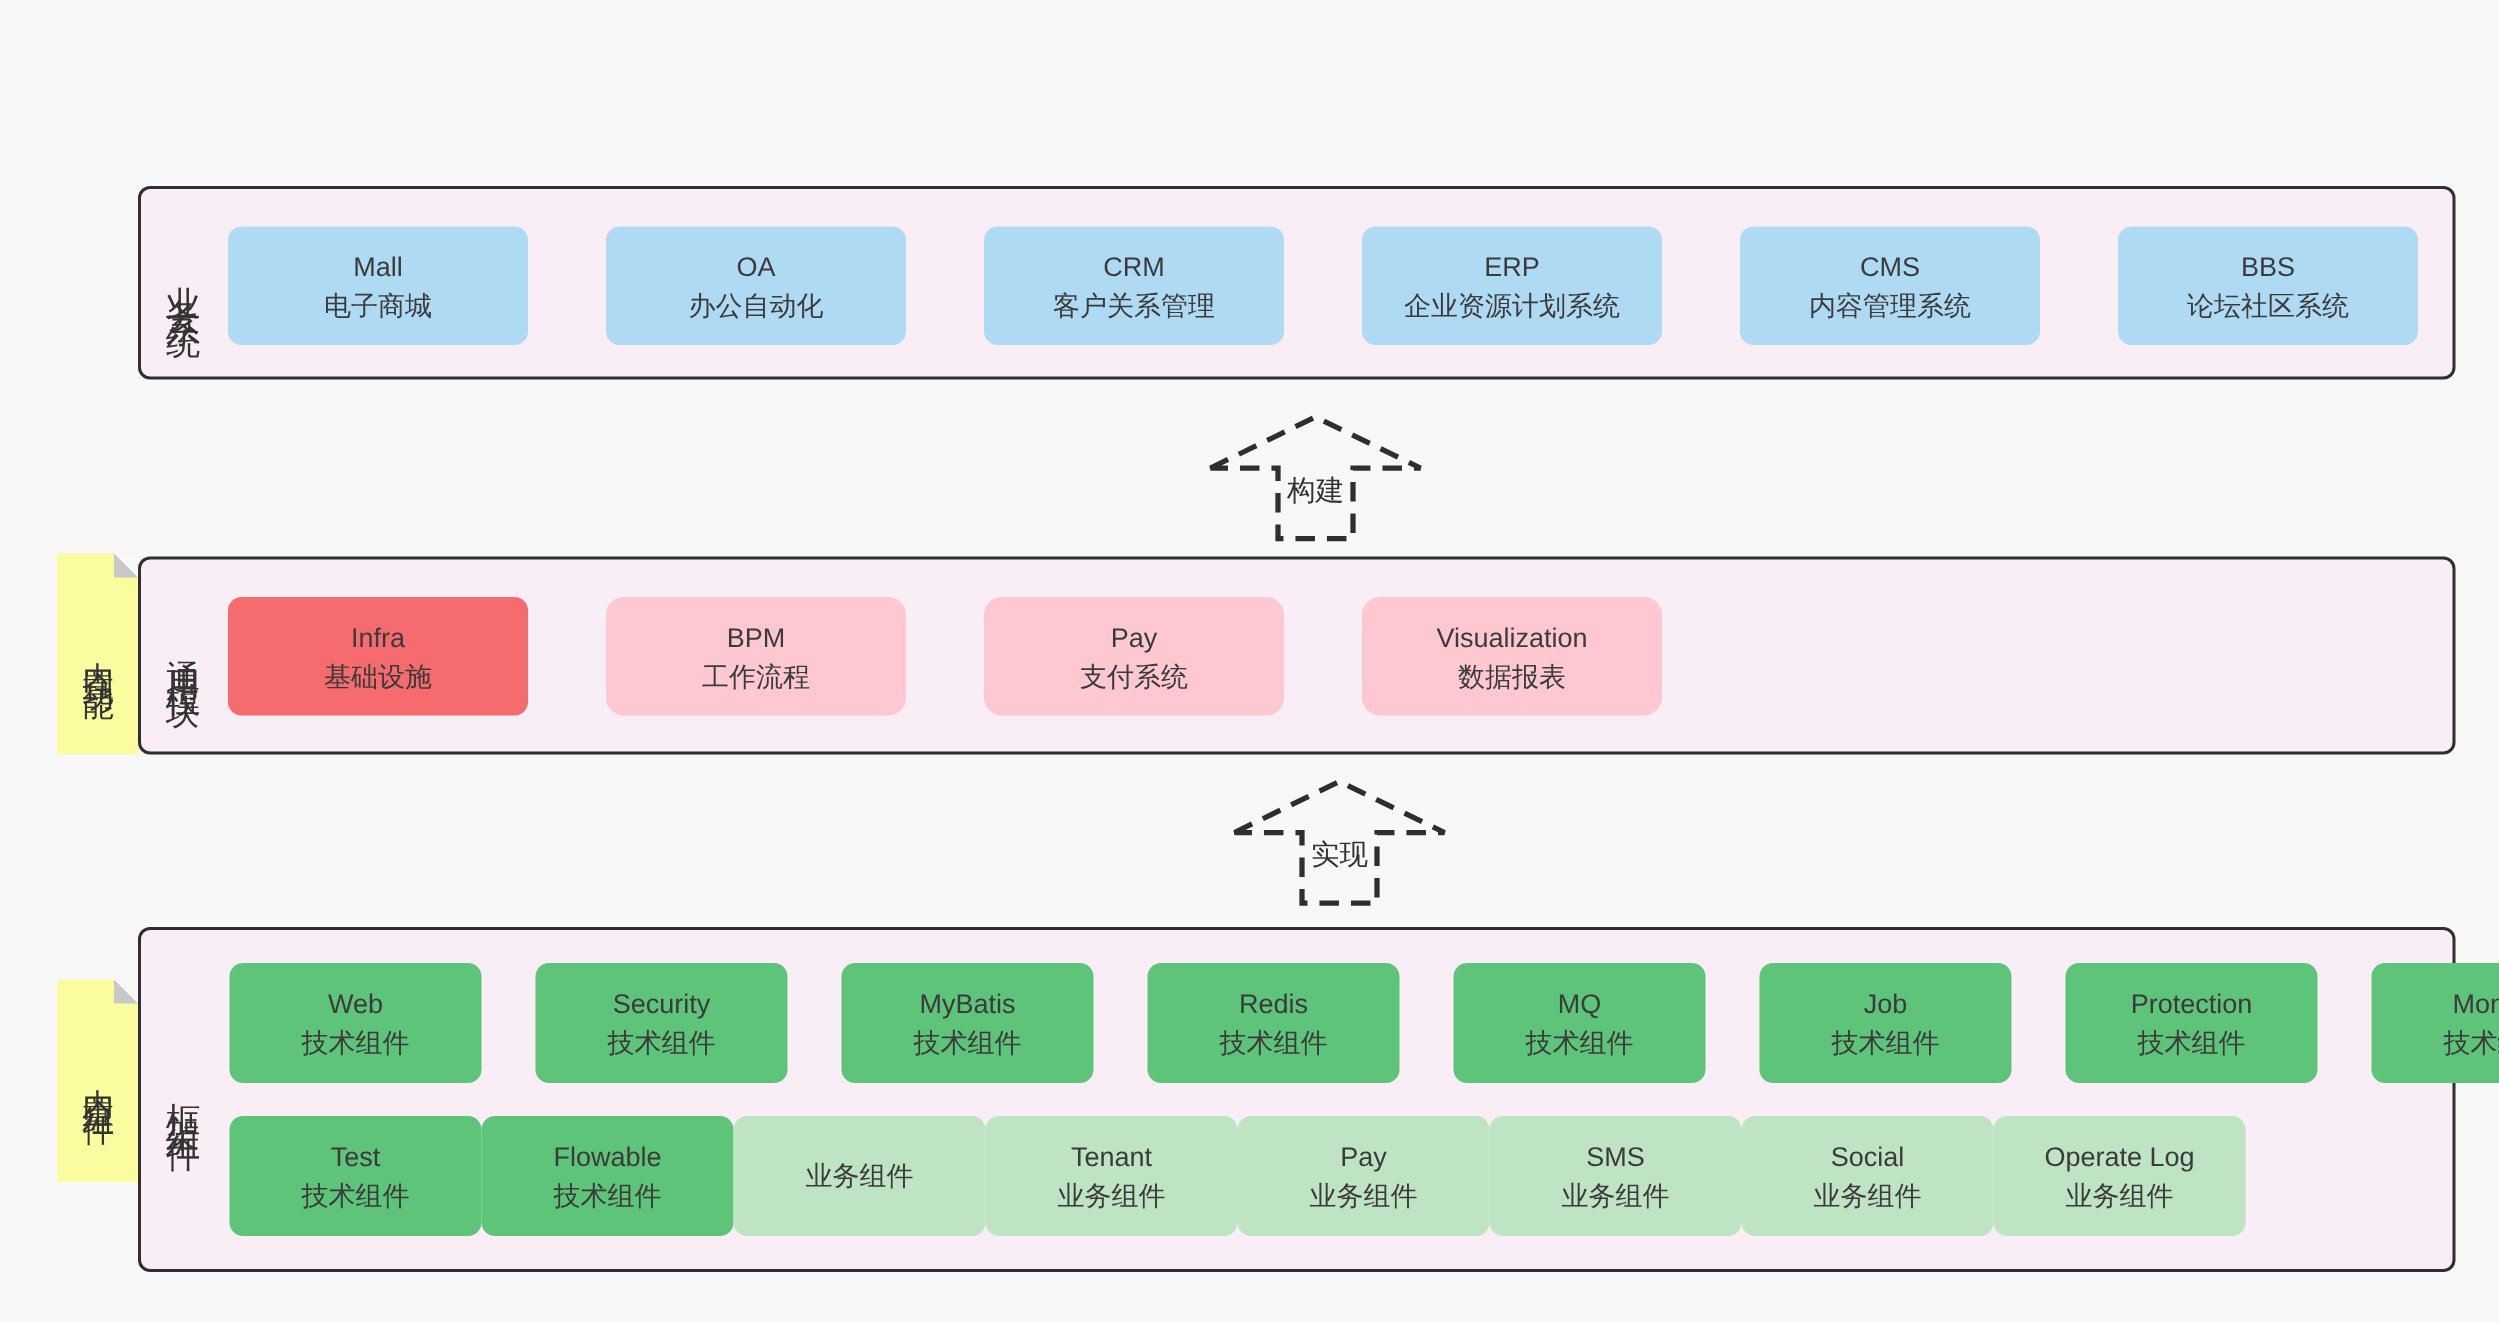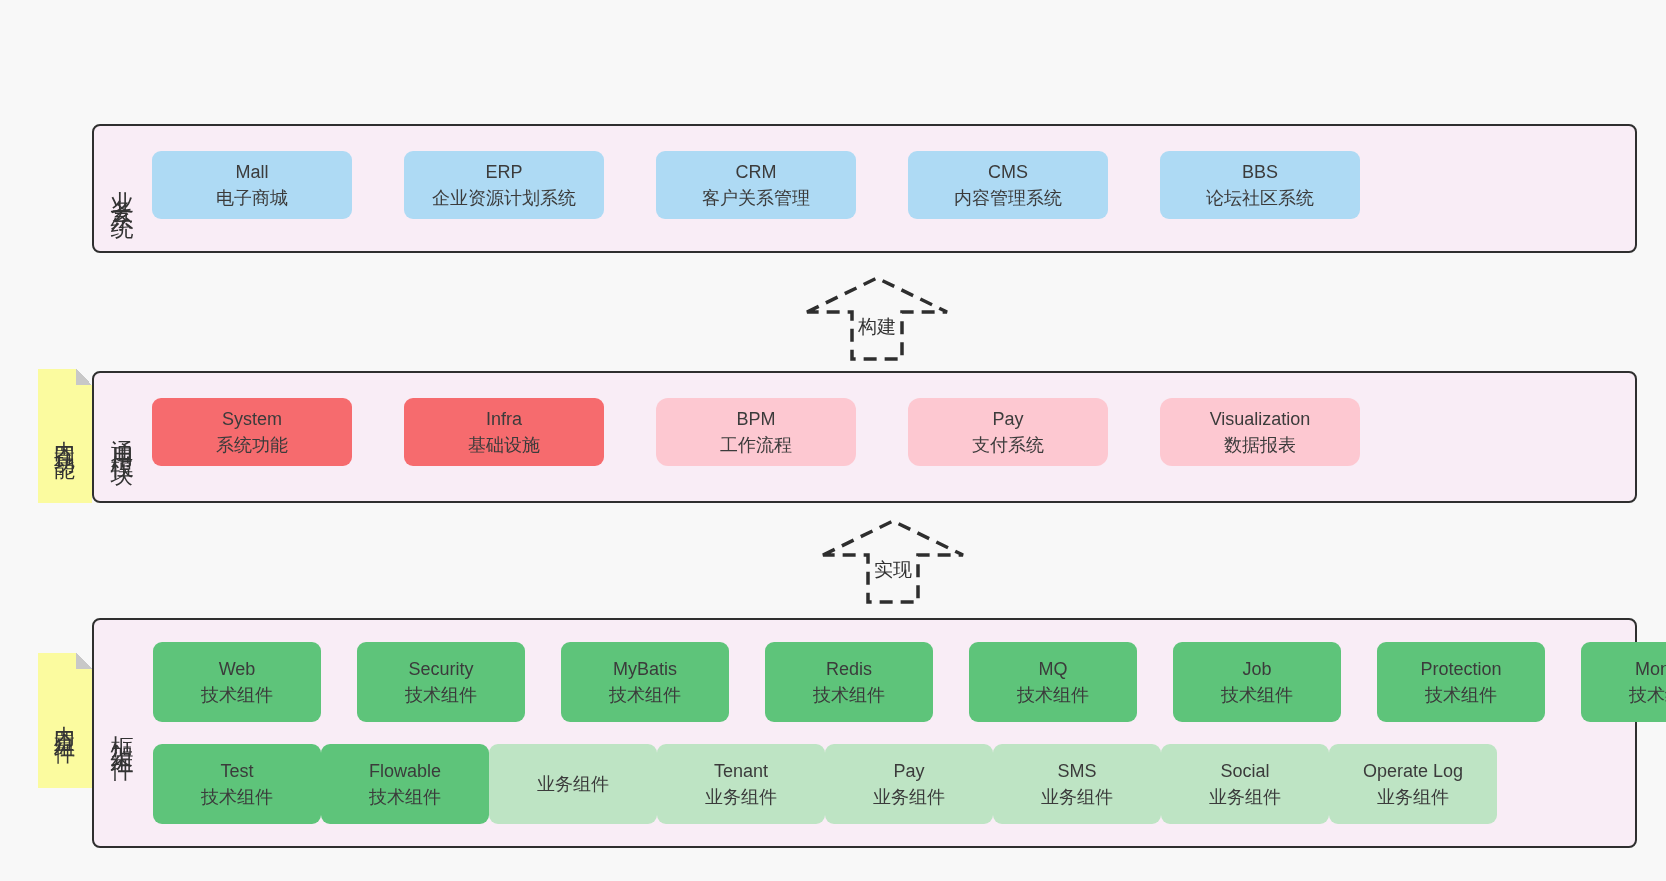--- a/index.html
+++ b/index.html
@@ -66,21 +66,21 @@
     border-radius:9px;
     display:flex;flex-direction:column;
     align-items:center;justify-content:center;
     text-align:center;
     font-size:18px;line-height:26px;
     color:#3b3b3b;
     box-sizing:border-box;
     padding:0 10px;
     flex:none;
   }
-  .box-lg{width:200px;height:68px;}
+  .box-lg{width:200px;height:79px;}
   .box-sm{width:168px;height:80px;}
 
   .v-blue{background:#aedaf4;}
   .v-red{background:#f66b6e;}
   .v-pink{background:#fdc8d1;border-radius:12px;}
   .v-green{background:#5ec47a;}
   .v-lightgreen{background:#bee4c4;}
 
   
   .arrow{position:absolute;width:144px;height:86px;}
@@ -104,26 +104,30 @@
   <div class="layer layer-1">
     <div class="layer-label">
       <span class="vtext">业务系统</span>
     </div>
     <div class="row row-1">
       <div class="box box-lg v-blue">
         <span>Mall</span>
         <span>电子商城</span>
       </div>
       <div class="box box-lg v-blue">
+        <span>OA</span>
+        <span>办公自动化</span>
+      </div>
+      <div class="box box-lg v-blue">
+        <span>CRM</span>
+        <span>客户关系管理</span>
+      </div>
+      <div class="box box-lg v-blue">
         <span>ERP</span>
         <span>企业资源计划系统</span>
-      </div>
-      <div class="box box-lg v-blue">
-        <span>CRM</span>
-        <span>客户关系管理</span>
       </div>
       <div class="box box-lg v-blue">
         <span>CMS</span>
         <span>内容管理系统</span>
       </div>
       <div class="box box-lg v-blue">
         <span>BBS</span>
         <span>论坛社区系统</span>
       </div>
     </div>
@@ -140,24 +144,20 @@
     <span class="fold"></span>
     <span class="vtext">内置功能</span>
   </div>
 
   <div class="layer layer-2">
     <div class="layer-label">
       <span class="vtext">通用模块</span>
     </div>
     <div class="row row-2">
       <div class="box box-lg v-red">
-        <span>System</span>
-        <span>系统功能</span>
-      </div>
-      <div class="box box-lg v-red">
         <span>Infra</span>
         <span>基础设施</span>
       </div>
       <div class="box box-lg v-pink">
         <span>BPM</span>
         <span>工作流程</span>
       </div>
       <div class="box box-lg v-pink">
         <span>Pay</span>
         <span>支付系统</span>

